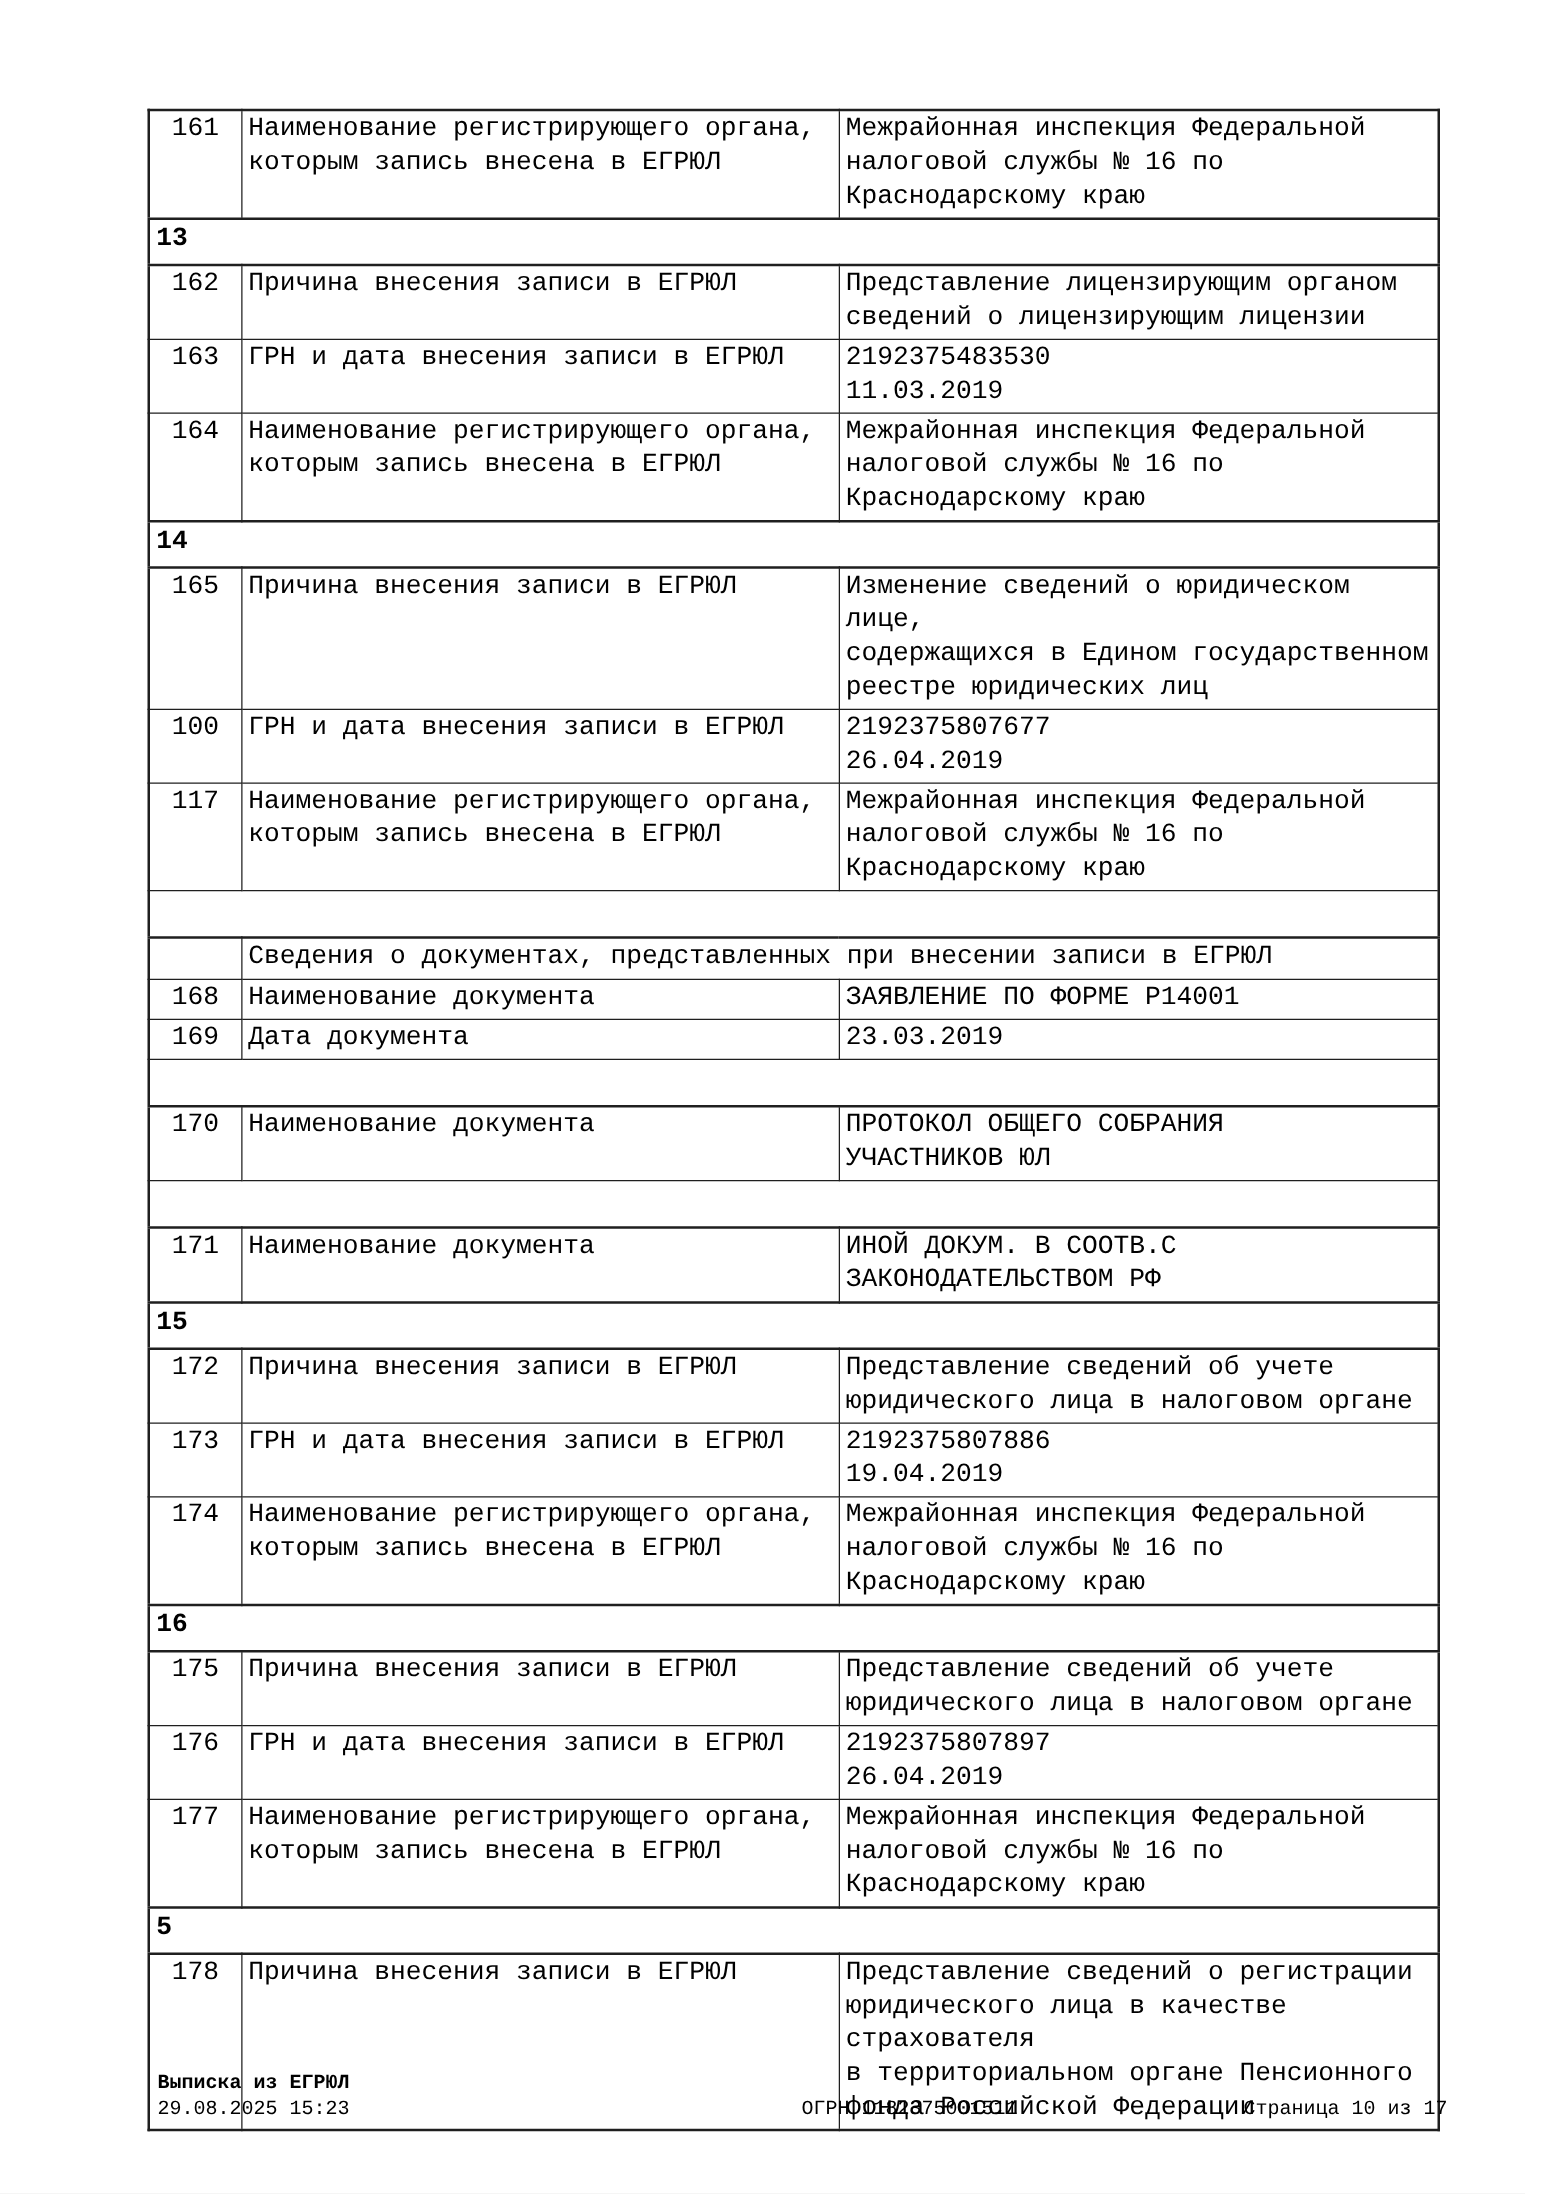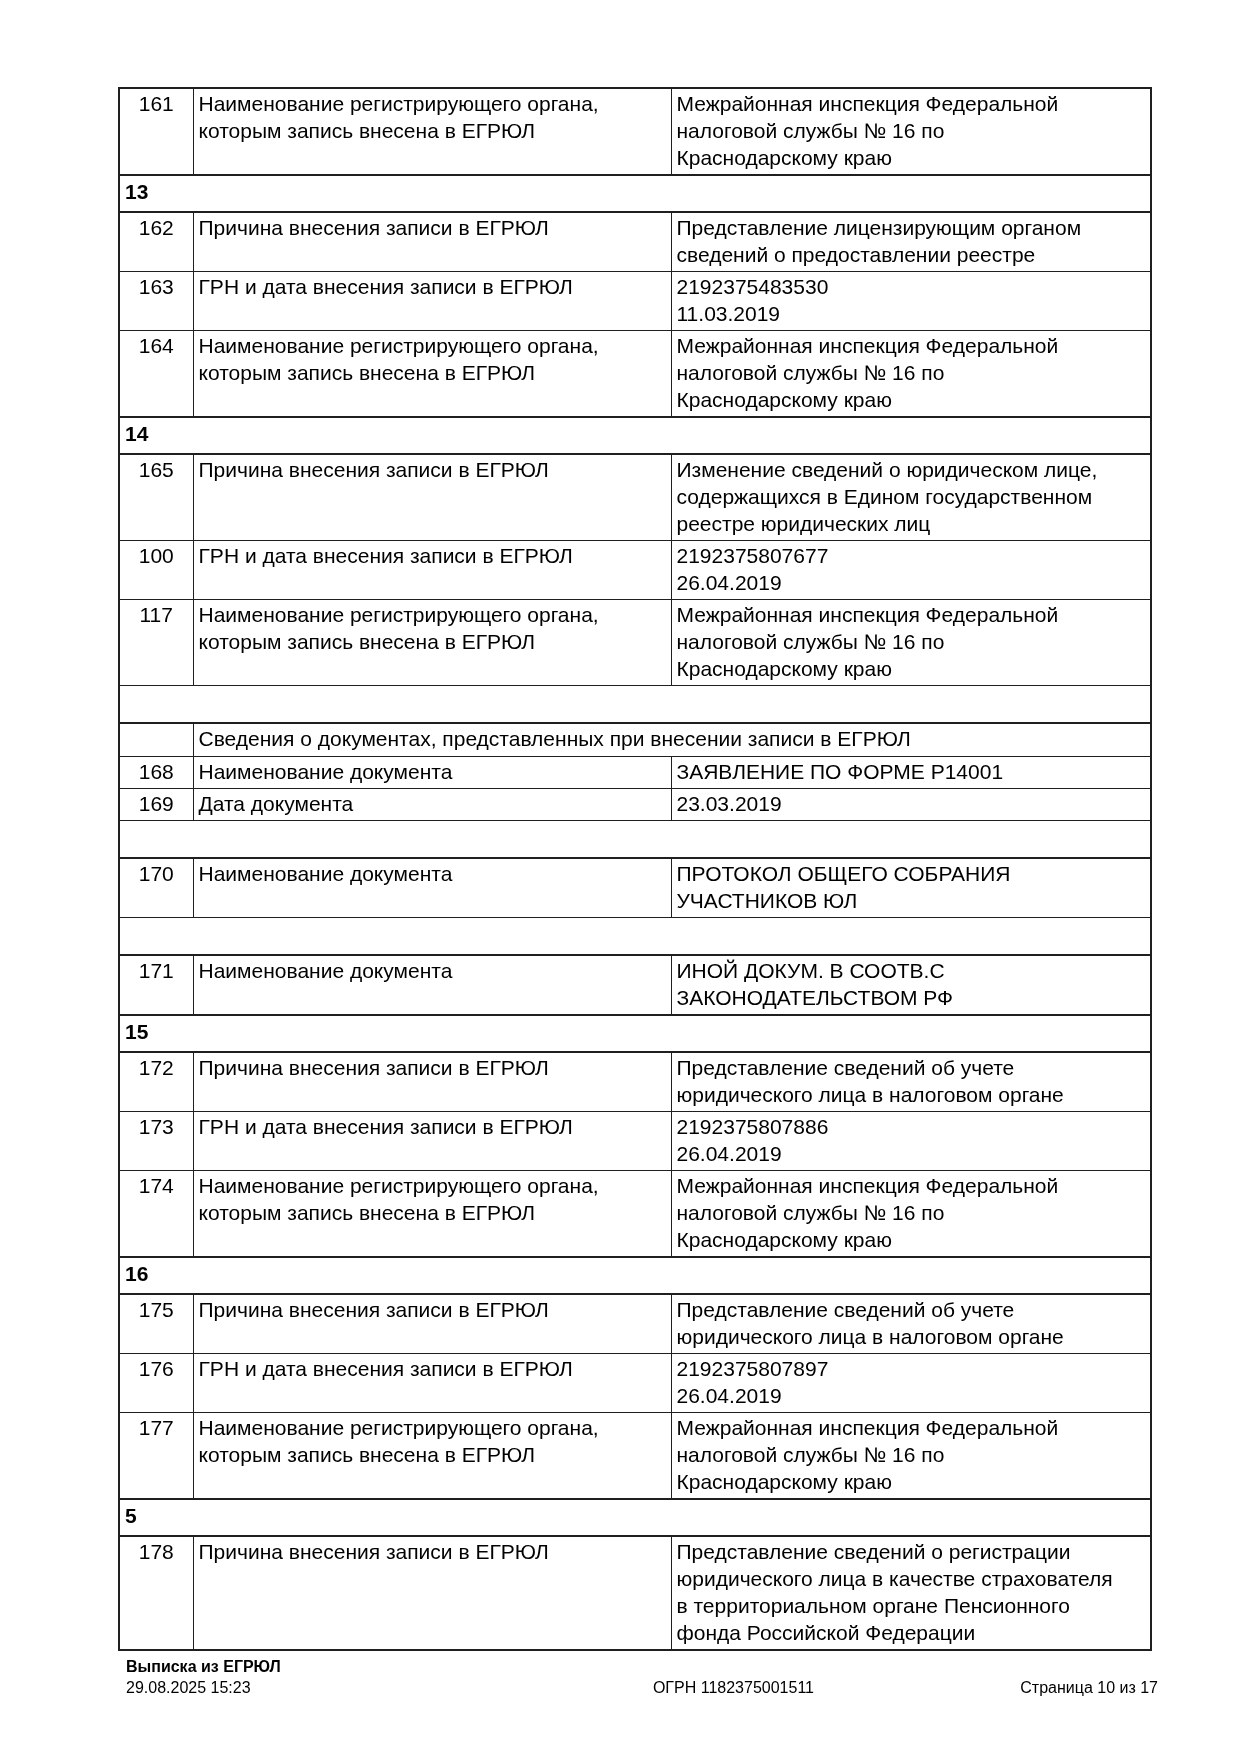--- a/index.html
+++ b/index.html
@@ -5,21 +5,21 @@
   html, body {
     margin: 0;
     padding: 0;
     background: #e8e8e8;
   }
   .page {
     position: relative;
     width: 1240px;
     height: 1755px;
     background: #ffffff;
-    font-family: Liberation Sans, sans-serif;
+    font-family: Liberation Mono, monospace;
     color: #000000;
     overflow: hidden;
   }
   .doc-table {
     position: absolute;
     left: 118px;
     top: 87px;
     width: 1032px;
     border-collapse: collapse;
     table-layout: fixed;
@@ -94,21 +94,21 @@
 налоговой службы № 16 по
 Краснодарскому краю</td>
         </tr>
         <tr class="row-section">
           <td class="cell-section" colspan="3">13</td>
         </tr>
         <tr class="row-entry">
           <td class="cell-num">162</td>
           <td class="cell-label">Причина внесения записи в ЕГРЮЛ</td>
           <td class="cell-value">Представление лицензирующим органом
-сведений о предоставлении реестре</td>
+сведений о лицензирующим лицензии</td>
         </tr>
         <tr class="row-entry">
           <td class="cell-num">163</td>
           <td class="cell-label">ГРН и дата внесения записи в ЕГРЮЛ</td>
           <td class="cell-value">2192375483530
 11.03.2019</td>
         </tr>
         <tr class="row-entry">
           <td class="cell-num">164</td>
           <td class="cell-label">Наименование регистрирующего органа,
@@ -182,21 +182,21 @@
         <tr class="row-entry">
           <td class="cell-num">172</td>
           <td class="cell-label">Причина внесения записи в ЕГРЮЛ</td>
           <td class="cell-value">Представление сведений об учете
 юридического лица в налоговом органе</td>
         </tr>
         <tr class="row-entry">
           <td class="cell-num">173</td>
           <td class="cell-label">ГРН и дата внесения записи в ЕГРЮЛ</td>
           <td class="cell-value">2192375807886
-26.04.2019</td>
+19.04.2019</td>
         </tr>
         <tr class="row-entry">
           <td class="cell-num">174</td>
           <td class="cell-label">Наименование регистрирующего органа,
 которым запись внесена в ЕГРЮЛ</td>
           <td class="cell-value">Межрайонная инспекция Федеральной
 налоговой службы № 16 по
 Краснодарскому краю</td>
         </tr>
         <tr class="row-section">

